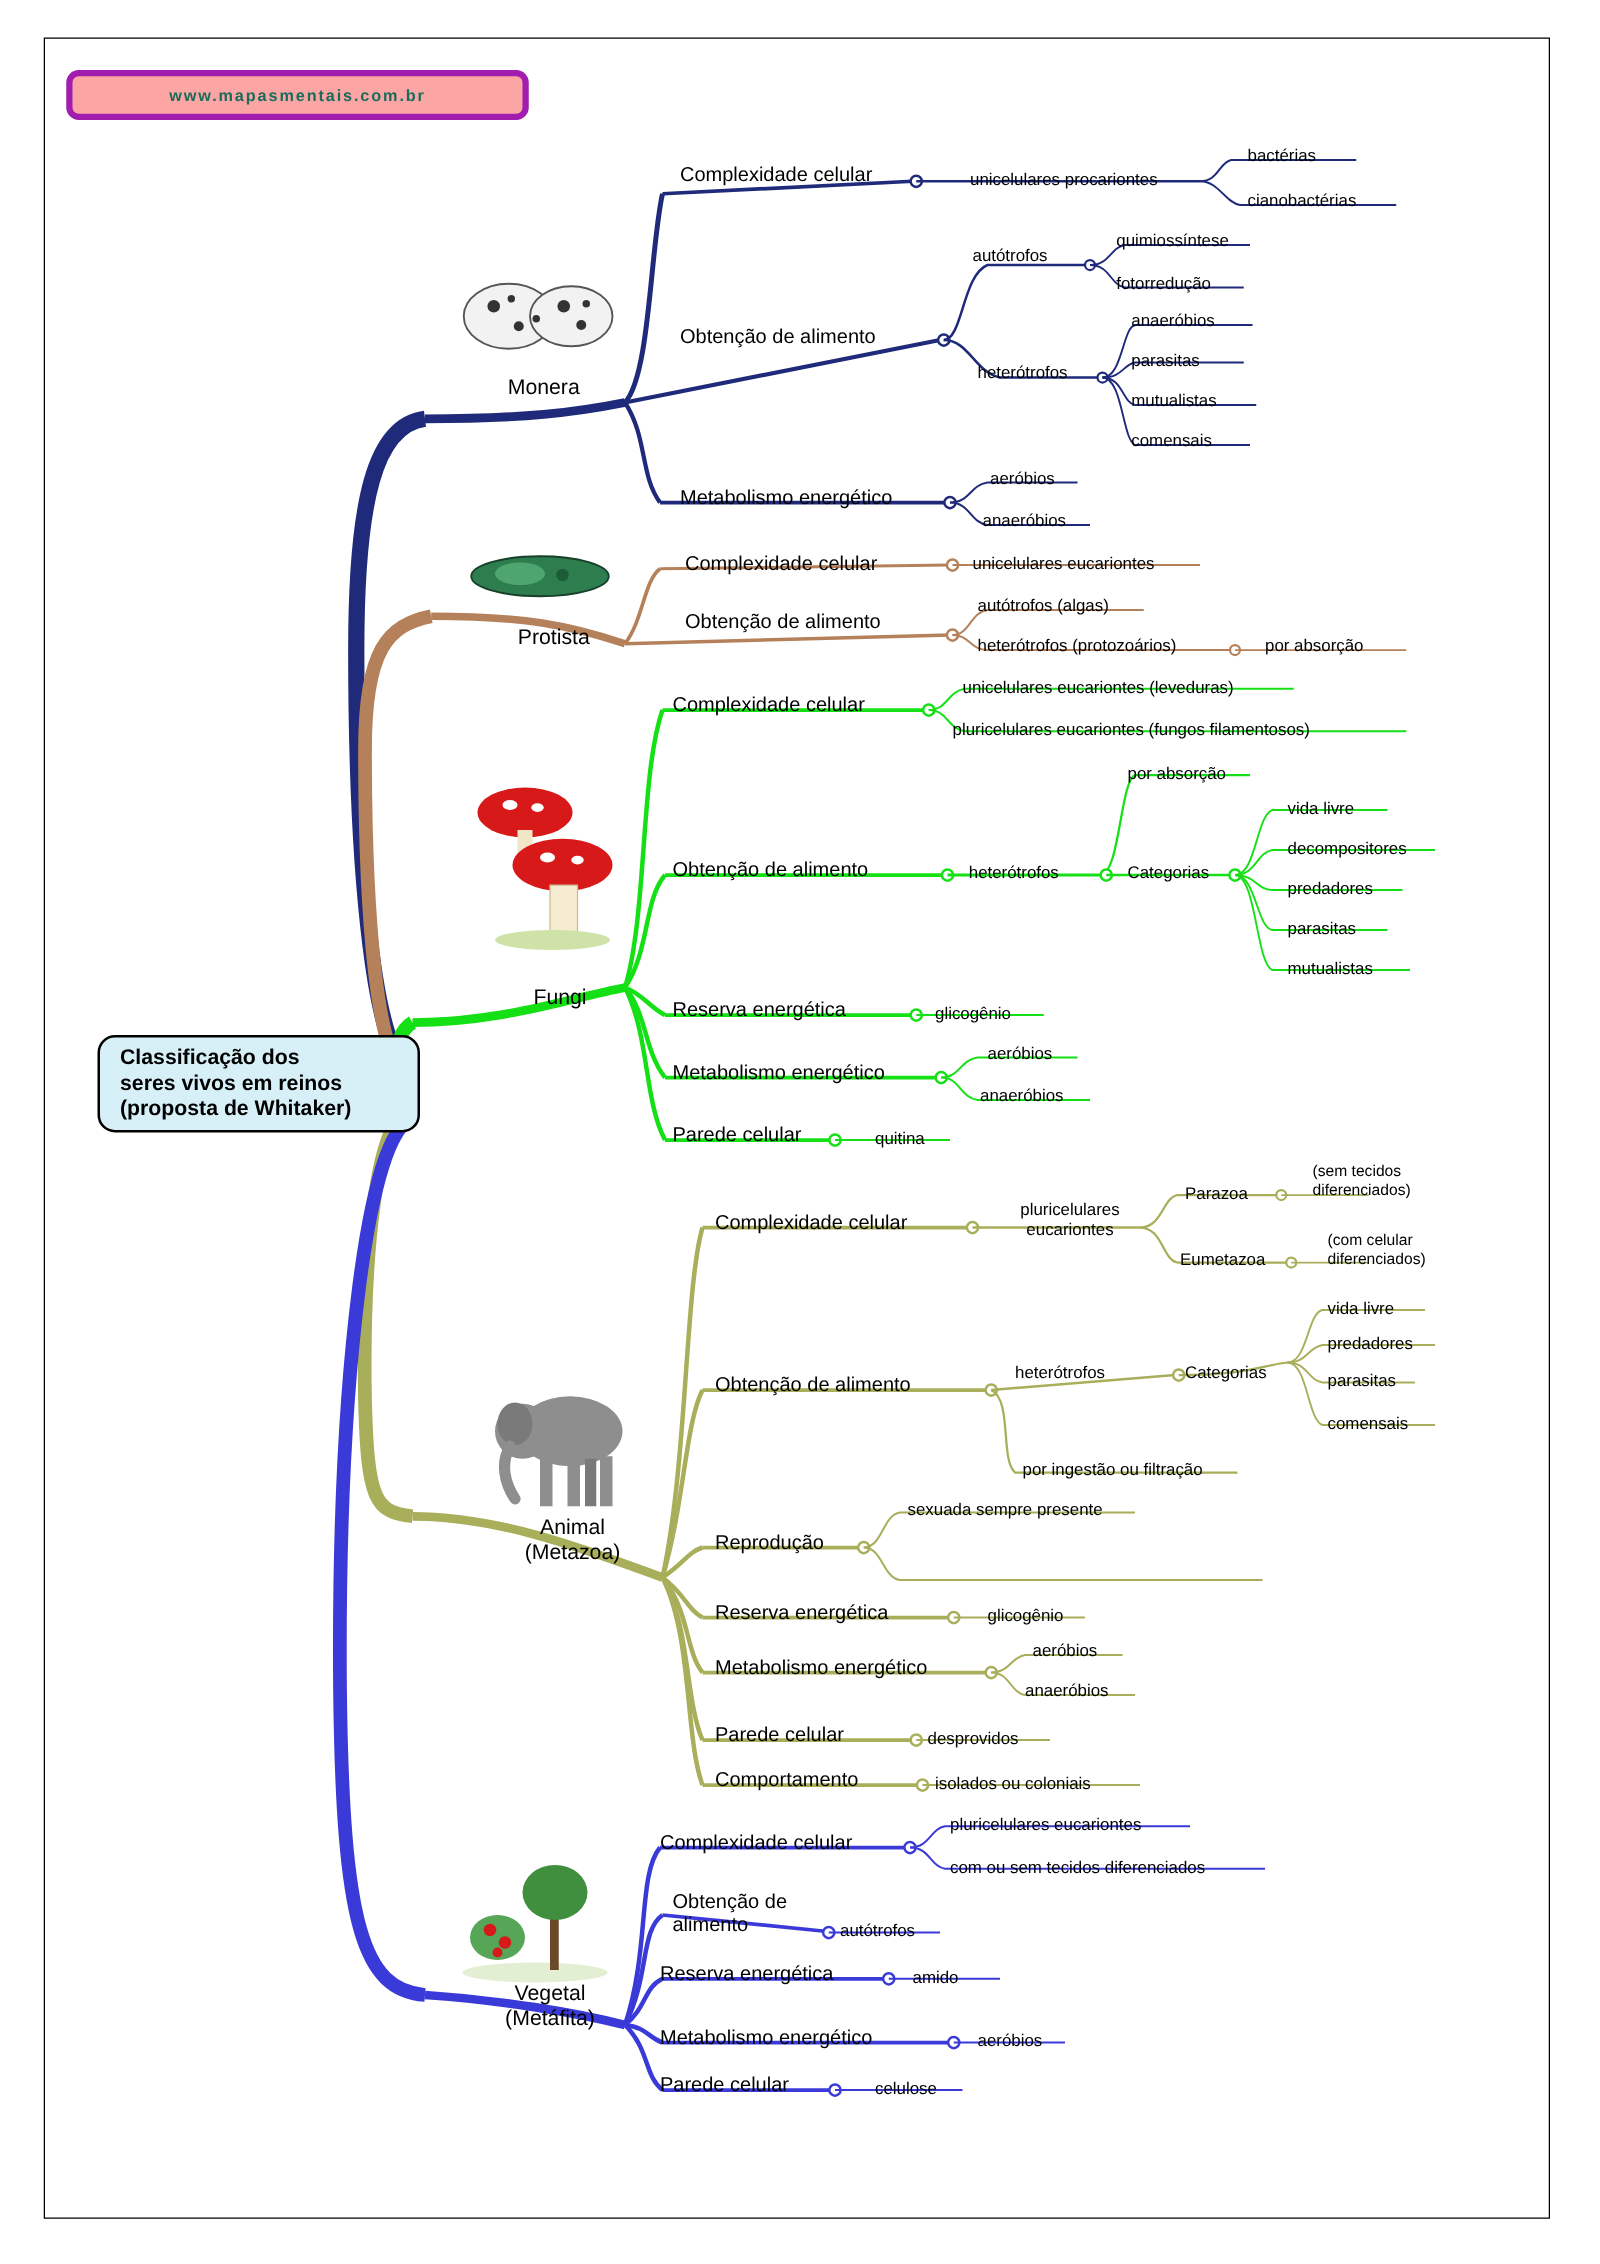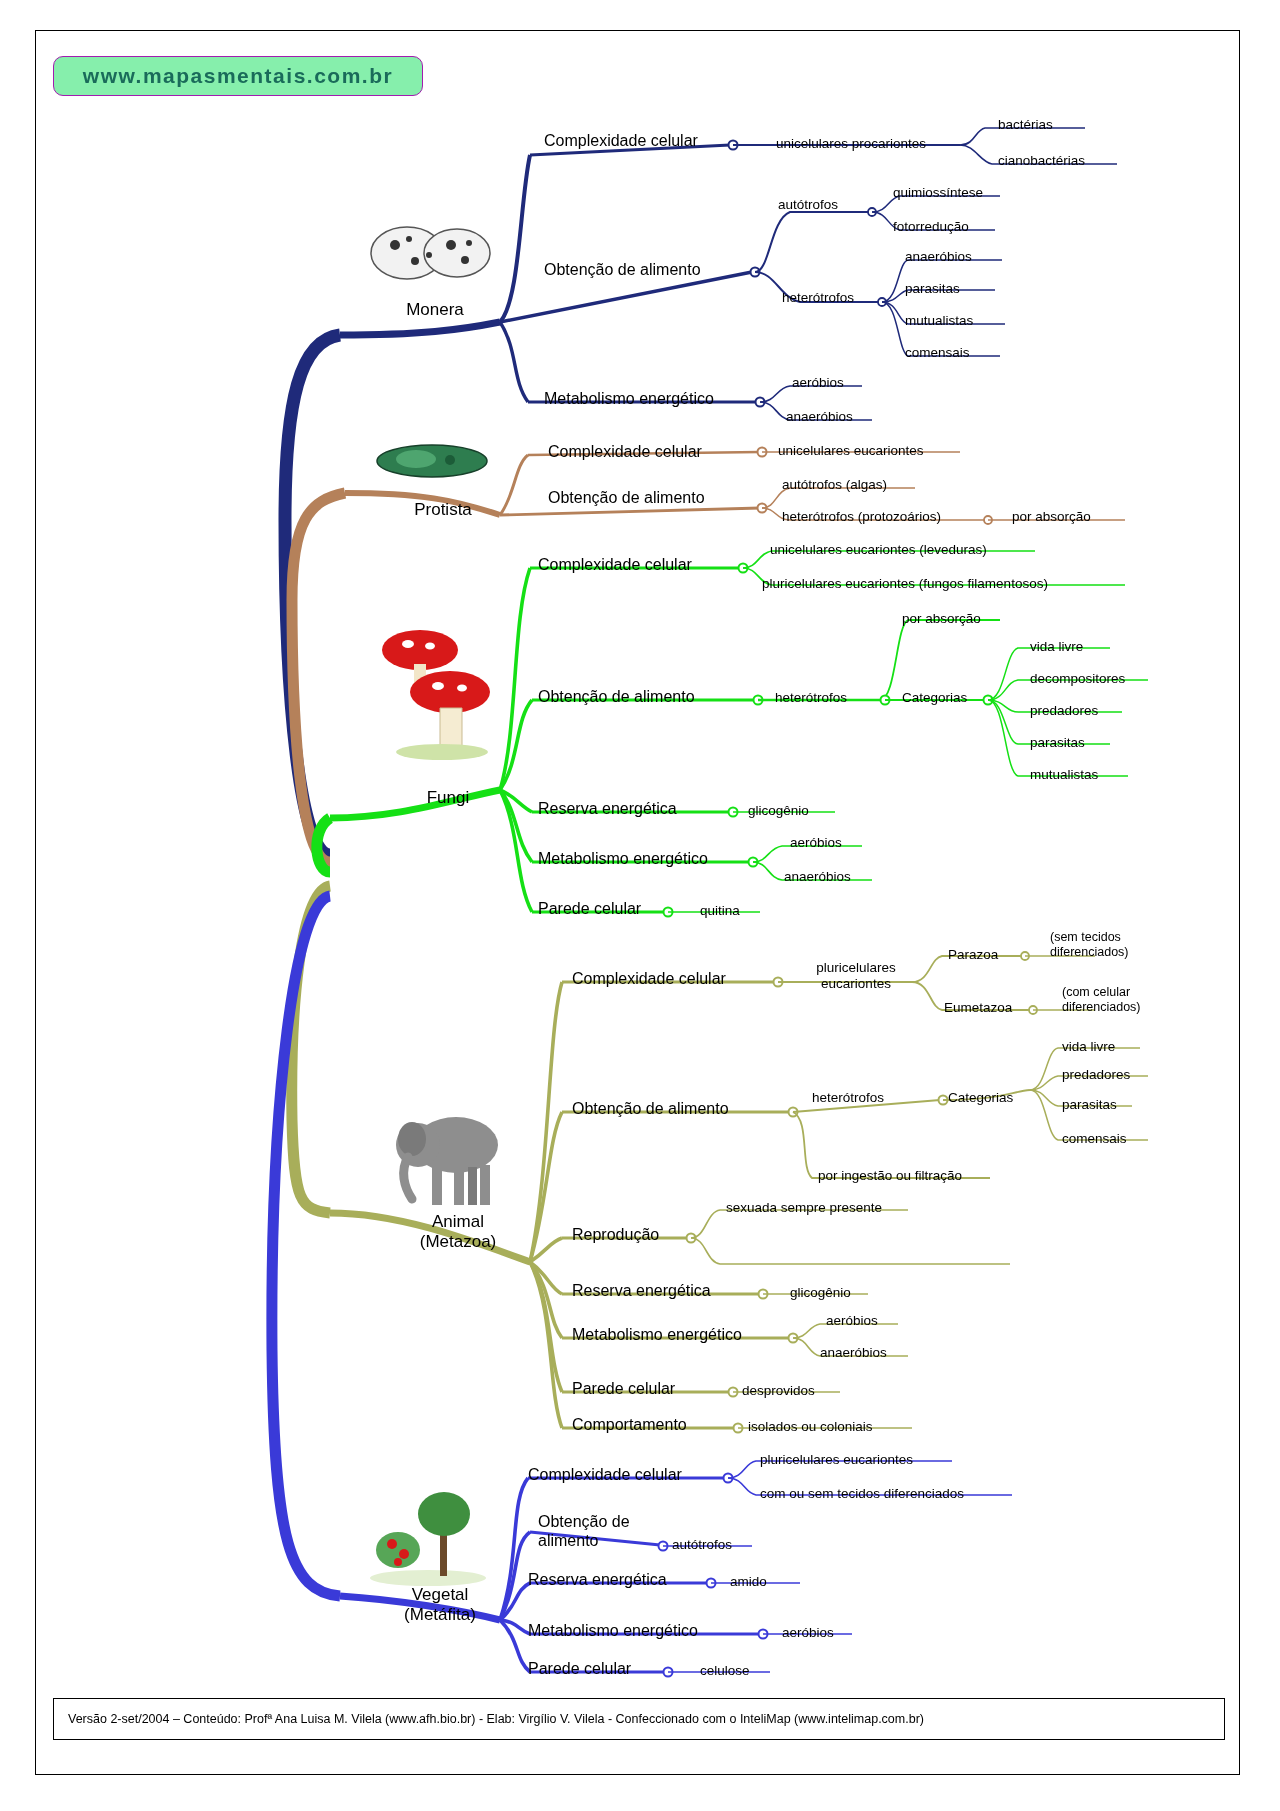--- a/index.html
+++ b/index.html
@@ -25,28 +25,28 @@
     height: 1745px;
     border: 1px solid #000000;
     box-sizing: border-box;
   }
   #logo {
     position: absolute;
     left: 53px;
     top: 56px;
     width: 370px;
     height: 40px;
-    background: #86efac;
-    border: 1px solid #a21caf;
+    background: #fca5a5;
+    border: 5px solid #a21caf;
     border-radius: 10px;
     box-sizing: border-box;
     display: flex;
     align-items: center;
     justify-content: center;
-    font-size: 21px;
+    font-size: 13px;
     font-weight: bold;
     color: #1a6b5a;
     letter-spacing: 1.5px;
   }
   #footer {
     position: absolute;
     left: 53px;
     top: 1698px;
     width: 1172px;
     height: 42px;
@@ -285,20 +285,25 @@
     <path d="M530 1634 L 760 1634" stroke="#3a3ad8" stroke-width="3" fill="none"></path>
     <circle cx="763" cy="1634" r="4.5" fill="#ffffff" stroke="#3a3ad8" stroke-width="2"></circle>
     <path d="M763 1634 L 852 1634" stroke="#3a3ad8" stroke-width="1.6" fill="none"></path>
 
     <path d="M500 1620 C 520 1640, 515 1660, 530 1672" stroke="#3a3ad8" stroke-width="3.6" fill="none"></path>
     <path d="M530 1672 L 665 1672" stroke="#3a3ad8" stroke-width="3" fill="none"></path>
     <circle cx="668" cy="1672" r="4.5" fill="#ffffff" stroke="#3a3ad8" stroke-width="2"></circle>
     <path d="M668 1672 L 770 1672" stroke="#3a3ad8" stroke-width="1.6" fill="none"></path>
   </svg>
 
+  <div id="central">
+    <span class="center-line">Classificação dos</span>
+    <span class="center-line">seres vivos em reinos</span>
+    <span class="center-line">(proposta de Whitaker)</span>
+  </div>
 
   <svg class="pic" style="left:365px; top:215px;" width="130" height="75" viewBox="0 0 130 75">
     <ellipse cx="42" cy="38" rx="36" ry="26" fill="#f2f2f2" stroke="#555" stroke-width="1.5"></ellipse>
     <ellipse cx="92" cy="38" rx="33" ry="24" fill="#f2f2f2" stroke="#555" stroke-width="1.5"></ellipse>
     <circle cx="30" cy="30" r="5" fill="#333"></circle>
       <circle cx="50" cy="46" r="4" fill="#333"></circle>
     <circle cx="44" cy="24" r="3" fill="#333"></circle>
       <circle cx="86" cy="30" r="5" fill="#333"></circle>
     <circle cx="100" cy="45" r="4" fill="#333"></circle>
       <circle cx="104" cy="28" r="3" fill="#333"></circle>
@@ -535,17 +540,14 @@
   <div class="node branch-label" style="left:528px; top:1622px;">
     <span>Metabolismo energético</span></div>
   <div class="node sub-label" style="left:782px; top:1625px;">
     <span>aeróbios</span></div>
 
   <div class="node branch-label" style="left:528px; top:1660px;">
     <span>Parede celular</span></div>
   <div class="node sub-label" style="left:700px; top:1663px;">
     <span>celulose</span></div>
 
-  <div id="footer">
-    <span>Versão 2-set/2004 – Conteúdo: Profª Ana Luisa M. Vilela (www.afh.bio.br) - Elab: Virgílio V. Vilela - Confeccionado com o InteliMap (www.intelimap.com.br)</span>
-  </div>
 
 </div>
 
 </body></html>

